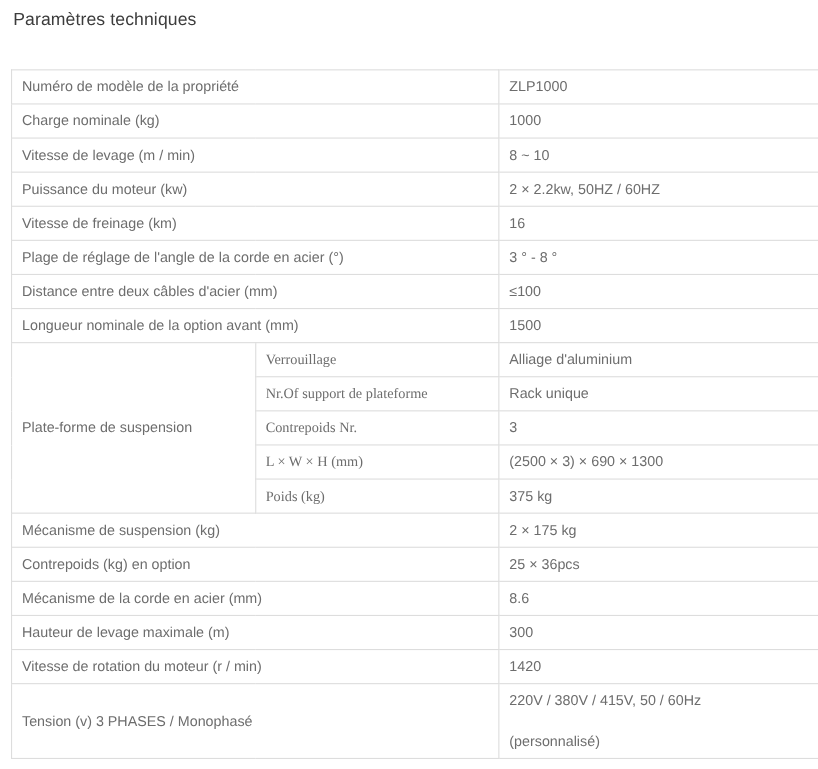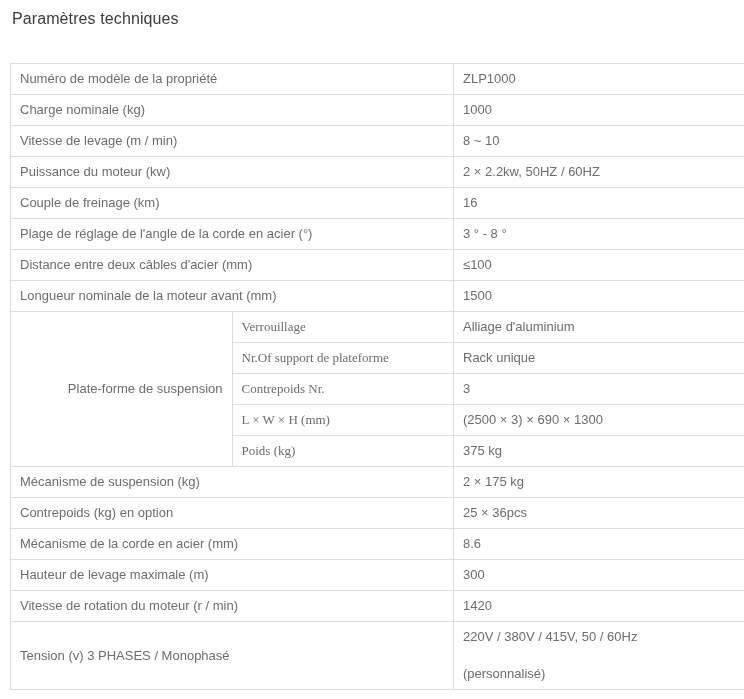--- a/index.html
+++ b/index.html
@@ -53,21 +53,21 @@
     height: 17px;
     font-weight: normal;
     word-wrap: break-word;
   }
   td.col-label   { width: 214px; }
   td.col-sub     { width: 210px; font-family: Liberation Serif, serif; }
   td.col-value   { width: 297px; }
   td.col-label-wide { width: 424px; }
   td.group-label {
     vertical-align: middle;
-    text-align: right;
+    text-align: left;
   }
   td.multiline {
     vertical-align: middle;
     padding-top: 12px;
     padding-bottom: 12px;
   }
   td.multiline .line {
     display: block;
   }
   td.multiline .line.spacer {
@@ -99,33 +99,33 @@
         </tr>
         <tr>
           <td class="col-label-wide" colspan="2">Vitesse de levage (m / min)</td>
           <td class="col-value">8 ~ 10</td>
         </tr>
         <tr>
           <td class="col-label-wide" colspan="2">Puissance du moteur (kw)</td>
           <td class="col-value">2 × 2.2kw, 50HZ / 60HZ</td>
         </tr>
         <tr>
-          <td class="col-label-wide" colspan="2">Couple de freinage (km)</td>
+          <td class="col-label-wide" colspan="2">Vitesse de freinage (km)</td>
           <td class="col-value">16</td>
         </tr>
         <tr>
           <td class="col-label-wide" colspan="2">Plage de réglage de l'angle de la corde en acier (°)</td>
           <td class="col-value">3 ° - 8 °</td>
         </tr>
         <tr>
           <td class="col-label-wide" colspan="2">Distance entre deux câbles d'acier (mm)</td>
           <td class="col-value">≤100</td>
         </tr>
         <tr>
-          <td class="col-label-wide" colspan="2">Longueur nominale de la moteur avant (mm)</td>
+          <td class="col-label-wide" colspan="2">Longueur nominale de la option avant (mm)</td>
           <td class="col-value">1500</td>
         </tr>
 
         <tr>
           <td class="col-label group-label" rowspan="5">Plate-forme de suspension</td>
           <td class="col-sub">Verrouillage</td>
           <td class="col-value">Alliage d'aluminium</td>
         </tr>
         <tr>
           <td class="col-sub">Nr.Of support de plateforme</td>

